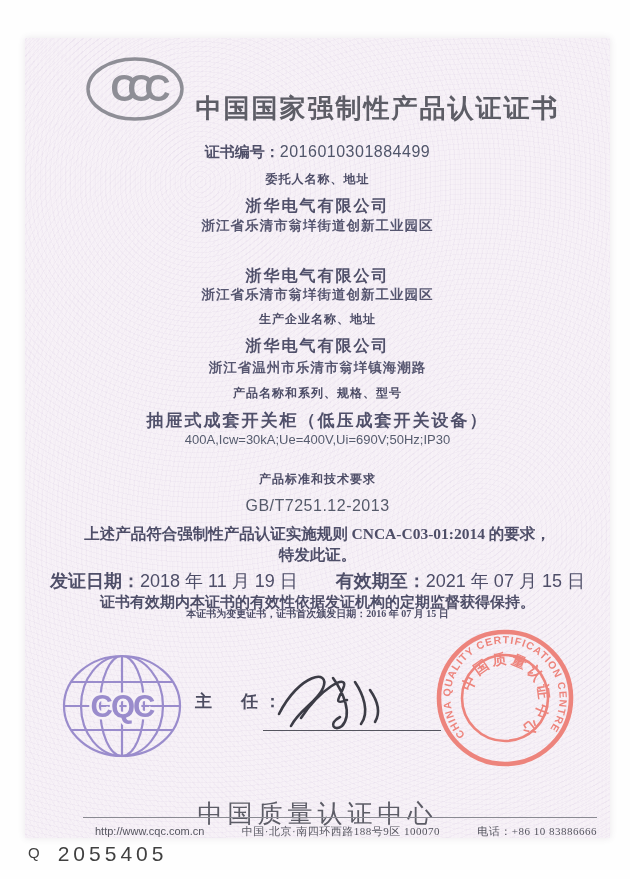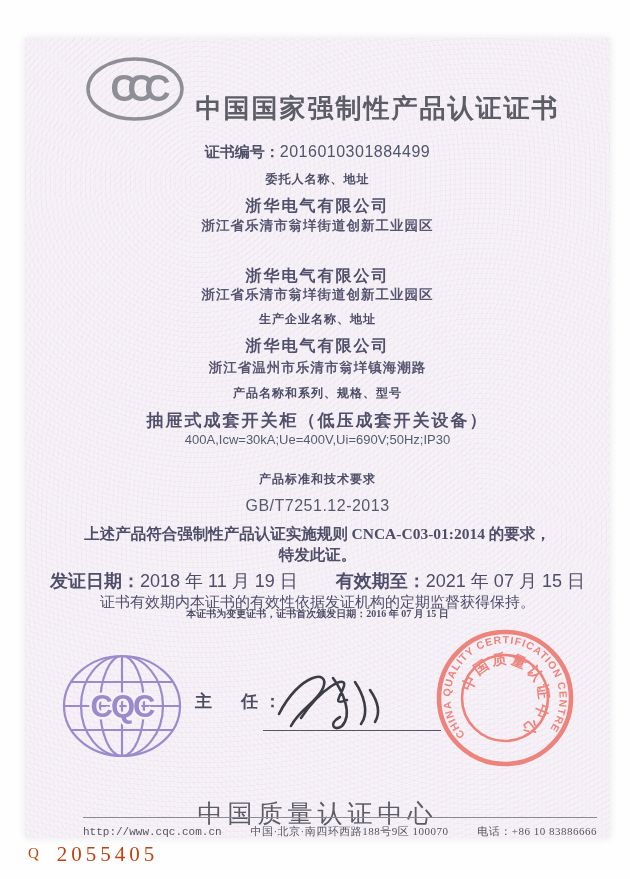--- a/index.html
+++ b/index.html
@@ -39,44 +39,44 @@
   .h-p0{top:114px;} .n-p0{top:139px;} .a-p0{top:160px;}
   .h-p1{top:184px;} .n-p1{top:209px;} .a-p1{top:229px;}
   .h-p2{top:254px;} .n-p2{top:279px;} .a-p2{top:302px;}
   .h-prod{top:328px;} .n-prod{top:352px; font-size:17px;}
   .spec { top:375px; font-size:13px; line-height:16px; color:#565c6e; letter-spacing:0; }
   .h-std{top:414px;} .v-std{top:440px; font-size:16px; color:#555a6a; letter-spacing:.5px;}
   .statement { top:466px; font-size:15.5px; line-height:21px; font-weight:bold; color:#4e4e68; }
   .dates { top:512px; font-size:18px; font-weight:bold; color:#4e4e68; }
   .dates .gap { display:inline-block; width:38px; }
   .dates .dnum { font-family:"Liberation Sans","DejaVu Sans",sans-serif; font-weight:normal; }
-  .note1 { top:536px; font-size:15px; font-weight:normal; color:#4e4e68; }
+  .note1 { top:536px; font-size:15px; font-weight:bold; color:#4e4e68; }
   .note2 { top:550px; font-size:10px; font-weight:bold; color:#4e4e68; }
   .note3 { top:580px; font-size:13.5px; font-weight:bold; color:#50506a; }
 
   .cqc-logo { position:absolute; left:35px; top:615px; width:125px; height:106px; }
   .director { position:absolute; left:170px; top:652px; font-size:17px; font-weight:bold;
               letter-spacing:6px; color:#4c4c60; }
   .sig-line { position:absolute; left:238px; top:692px; width:178px;
               border-bottom:1.5px solid #55555f; }
   .signature { position:absolute; left:248px; top:628px; width:130px; height:70px; }
   .seal { position:absolute; left:410px; top:590px; width:140px; height:140px; opacity:.92; }
 
   .orgname { top:740px; font-size:25px; letter-spacing:5px; color:#5c5c66;
              font-family:"Liberation Sans","DejaVu Sans",sans-serif; font-weight:500; }
   .rule { position:absolute; left:58px; top:779px; width:514px; height:1px; background:#8a8a92; }
   .footer-row { position:absolute; left:58px; top:786px; width:514px;
                 display:flex; justify-content:space-between; align-items:baseline;
                 font-size:11px; color:#55555f; }
-  .footer-row .f-url { font-family:Liberation Mono, monospace; }
+  .footer-row .f-url { font-family:Liberation Sans, sans-serif;margin-left:12px; }
   .footer-row .f-addr { letter-spacing:.5px; }
   .footer-row .f-phone { letter-spacing:.5px; }
 
-  .serial { position:absolute; left:28px; top:842px; color:#c2410c;
-            font-family:Liberation Serif, serif; }
+  .serial { position:absolute; left:28px; top:842px; color:#404040;
+            font-family:Liberation Sans, sans-serif; }
   .serial .q { font-size:15px; vertical-align:3px; margin-right:18px; }
   .serial .sn { font-size:21px; letter-spacing:4px; }
 </style>
 </head>
 <body>
 
 <div class="paper">
 
   <svg class="ccc-logo" viewBox="0 0 100 66">
     <ellipse cx="50" cy="33" rx="47" ry="30" fill="none" stroke="#8e8e96" stroke-width="3.4"></ellipse>

